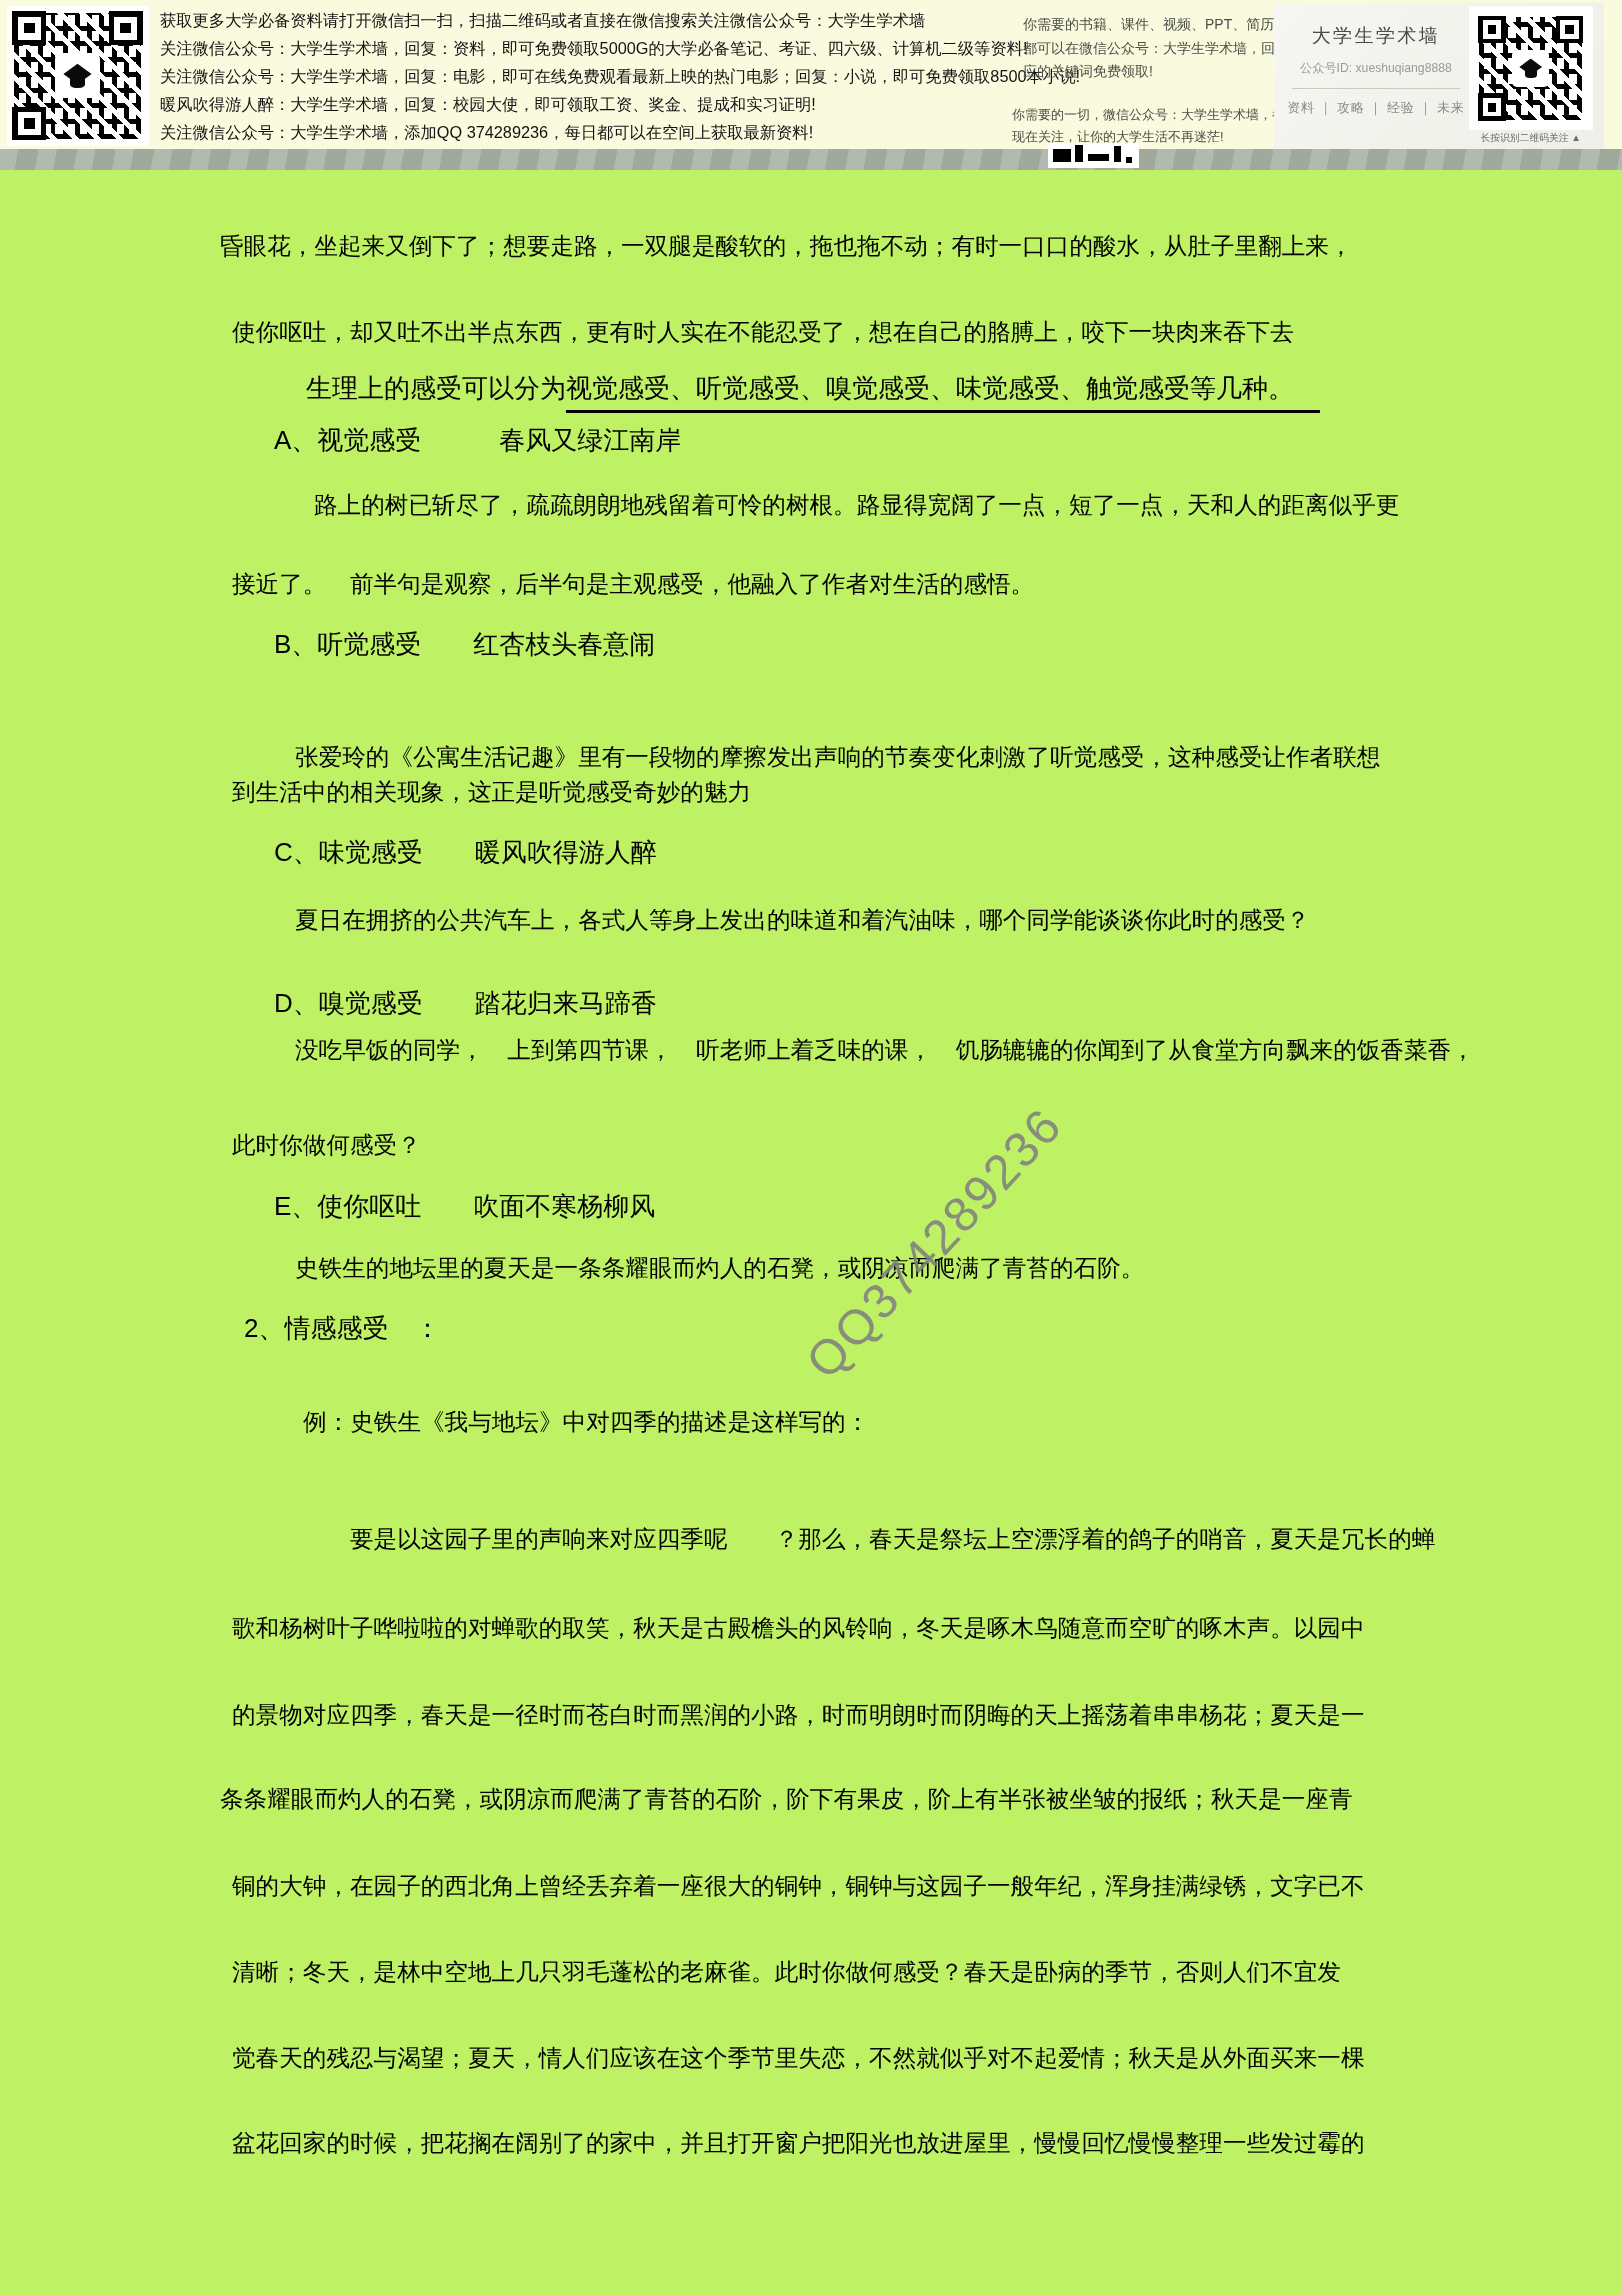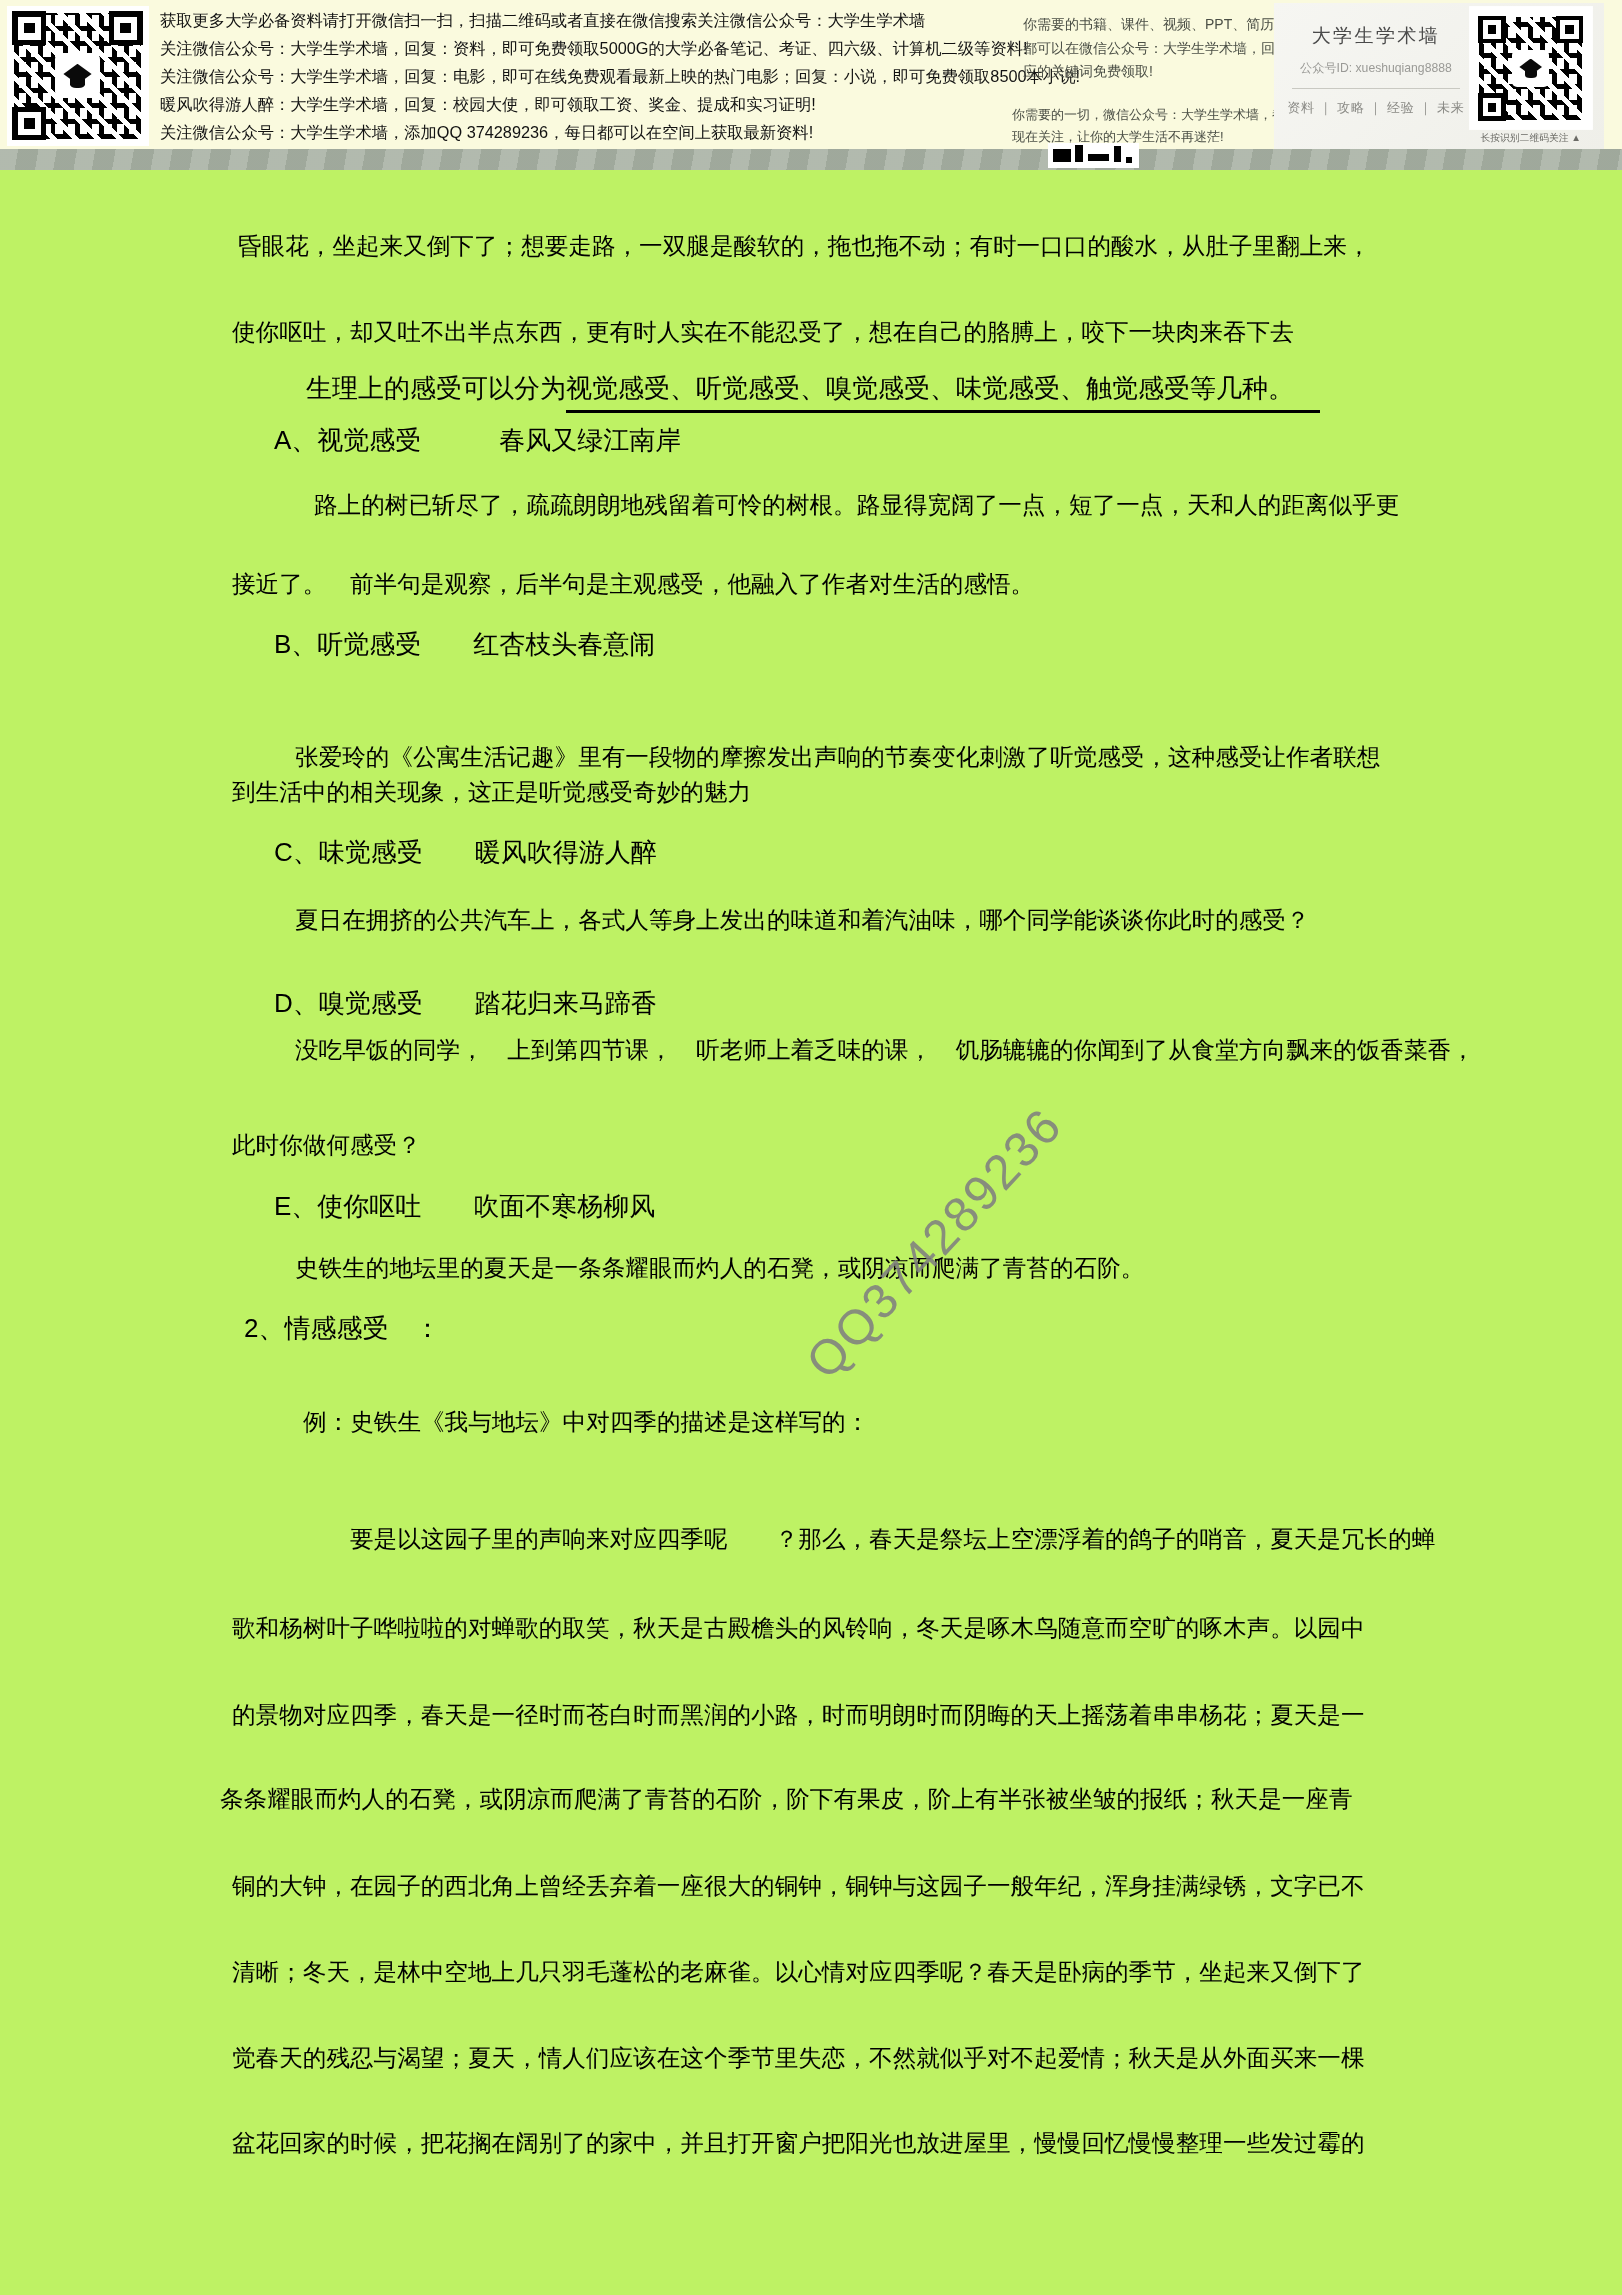--- a/index.html
+++ b/index.html
@@ -165,21 +165,21 @@
   <div class="strip"></div>
   <div class="strip-patch">
     <div class="frag frag1"></div>
       <div class="frag frag2"></div>
       <div class="frag frag3"></div>
     <div class="frag frag4"></div>
       <div class="frag frag5"></div>
   </div>
 
   <main>
-    <div class="bl" style="left:238px; top:230px;">昏眼花，坐起来又倒下了；想要走路，一双腿是酸软的，拖也拖不动；有时一口口的酸水，从肚子里翻上来，</div>
+    <div class="bl" style="left:220px; top:230px;">昏眼花，坐起来又倒下了；想要走路，一双腿是酸软的，拖也拖不动；有时一口口的酸水，从肚子里翻上来，</div>
     <div class="bl" style="left:232px; top:316px;">使你呕吐，却又吐不出半点东西，更有时人实在不能忍受了，想在自己的胳膊上，咬下一块肉来吞下去</div>
 
     <div class="hd" style="left:270px; top:371px;margin-left:36px;"><span>生理上的感受可以分为</span><span class="ul">视觉感受、听觉感受、嗅觉感受、味觉感受、触觉感受等几种。　</span></div>
 
     <div class="hd2" style="left:274px; top:423px;">A、视觉感受　　　春风又绿江南岸</div>
     <div class="bl" style="left:314px; top:489px;">路上的树已斩尽了，疏疏朗朗地残留着可怜的树根。路显得宽阔了一点，短了一点，天和人的距离似乎更</div>
     <div class="bl" style="left:232px; top:568px;">接近了。　前半句是观察，后半句是主观感受，他融入了作者对生活的感悟。</div>
     <div class="hd2" style="left:274px; top:627px;">B、听觉感受　　红杏枝头春意闹</div>
     <div class="bl" style="left:295px; top:695px;margin-top:46px;">张爱玲的《公寓生活记趣》里有一段物的摩擦发出声响的节奏变化刺激了听觉感受，这种感受让作者联想</div>
     <div class="bl" style="left:232px; top:776px;">到生活中的相关现象，这正是听觉感受奇妙的魅力</div>
@@ -190,21 +190,21 @@
     <div class="bl" style="left:232px; top:1129px;">此时你做何感受？</div>
     <div class="hd2" style="left:274px; top:1189px;">E、使你呕吐　　吹面不寒杨柳风</div>
     <div class="bl" style="left:295px; top:1252px;">史铁生的地坛里的夏天是一条条耀眼而灼人的石凳，或阴凉而爬满了青苔的石阶。</div>
     <div class="hd2" style="left:244px; top:1311px;">2、情感感受　：</div>
     <div class="bl" style="left:303px; top:1406px;">例：史铁生《我与地坛》中对四季的描述是这样写的：</div>
     <div class="bl" style="left:350px; top:1523px;">要是以这园子里的声响来对应四季呢　　？那么，春天是祭坛上空漂浮着的鸽子的哨音，夏天是冗长的蝉</div>
     <div class="bl" style="left:232px; top:1612px;">歌和杨树叶子哗啦啦的对蝉歌的取笑，秋天是古殿檐头的风铃响，冬天是啄木鸟随意而空旷的啄木声。以园中</div>
     <div class="bl" style="left:232px; top:1699px;">的景物对应四季，春天是一径时而苍白时而黑润的小路，时而明朗时而阴晦的天上摇荡着串串杨花；夏天是一</div>
     <div class="bl" style="left:220px; top:1783px;">条条耀眼而灼人的石凳，或阴凉而爬满了青苔的石阶，阶下有果皮，阶上有半张被坐皱的报纸；秋天是一座青</div>
     <div class="bl" style="left:232px; top:1870px;">铜的大钟，在园子的西北角上曾经丢弃着一座很大的铜钟，铜钟与这园子一般年纪，浑身挂满绿锈，文字已不</div>
-    <div class="bl" style="left:232px; top:1956px;">清晰；冬天，是林中空地上几只羽毛蓬松的老麻雀。以心情对应四季呢？春天是卧病的季节，坐起来又倒下了</div>
+    <div class="bl" style="left:232px; top:1956px;">清晰；冬天，是林中空地上几只羽毛蓬松的老麻雀。此时你做何感受？春天是卧病的季节，否则人们不宜发</div>
     <div class="bl" style="left:232px; top:2042px;">觉春天的残忍与渴望；夏天，情人们应该在这个季节里失恋，不然就似乎对不起爱情；秋天是从外面买来一棵</div>
     <div class="bl" style="left:232px; top:2127px;">盆花回家的时候，把花搁在阔别了的家中，并且打开窗户把阳光也放进屋里，慢慢回忆慢慢整理一些发过霉的</div>
 
     <div class="watermark">QQ374289236</div>
   </main>
 
 </div>
 
 
 </body></html>

